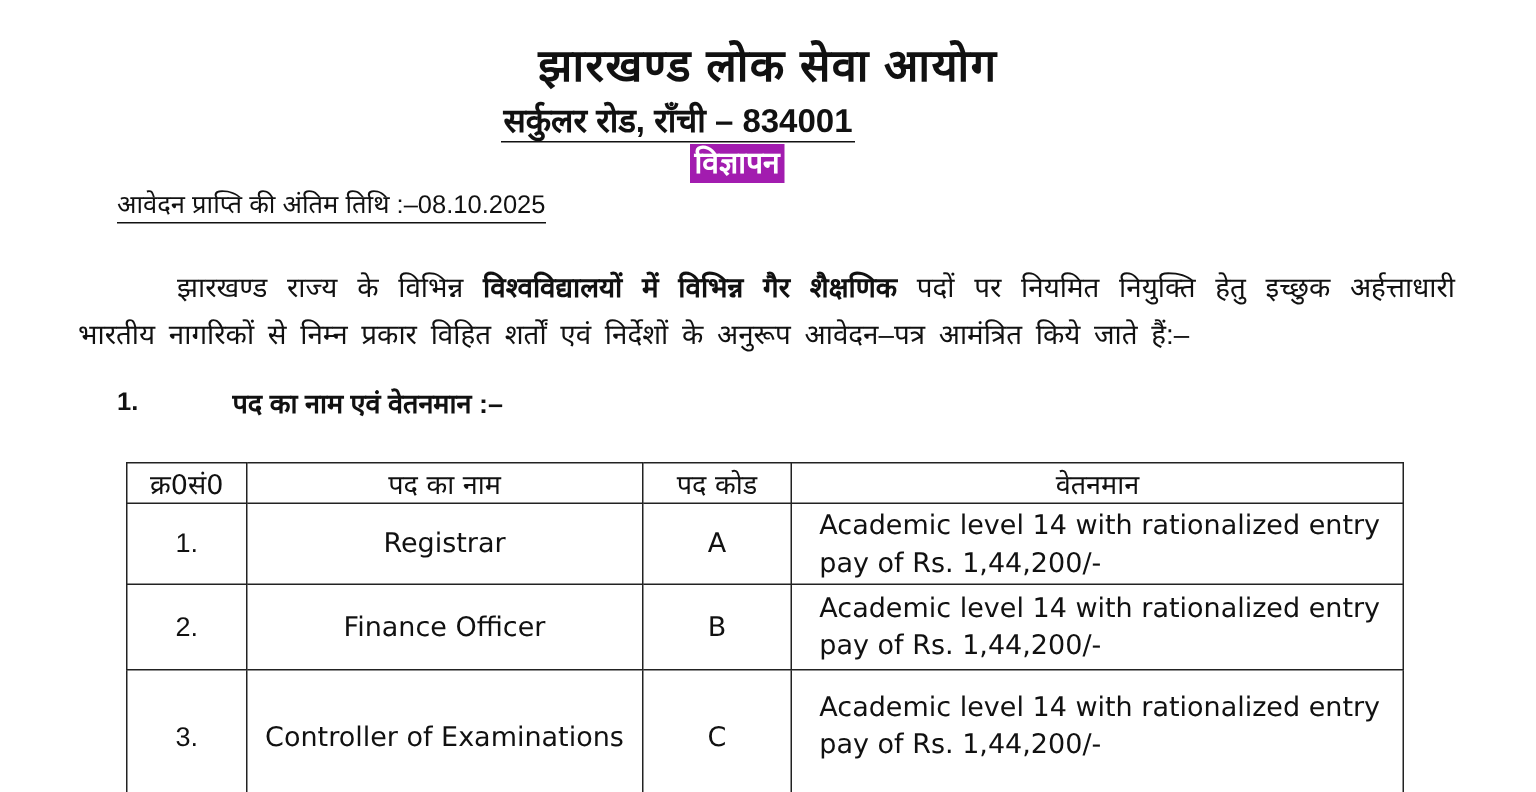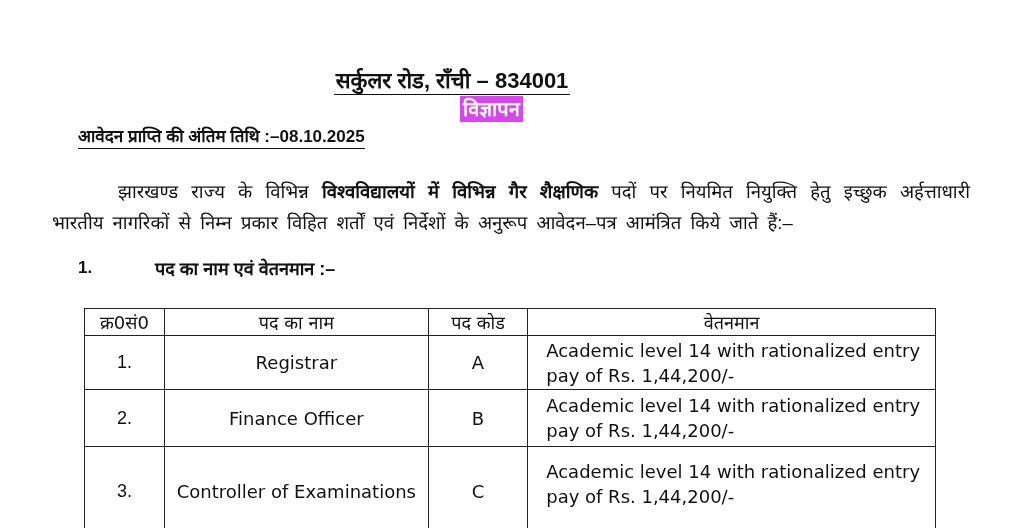--- a/index.html
+++ b/index.html
@@ -34,31 +34,31 @@
       text-align: center;
       font-size: 22px;
       font-weight: bold;
     }
     .org-address span {
       border-bottom: 1.5px solid #111;
       padding: 0 2px 1px 2px;
     }
     .notice-label {
       left: 460px; top: 96px;
-      background: #d946ef;
+      background: #a21caf;
       color: #ffffff;
       font-size: 20px;
       font-weight: bold;
       padding: 0 3px;
       line-height: 26px;
     }
     .deadline {
       left: 78px; top: 126px;
       font-size: 17px;
-      font-weight: bold;
+      font-weight: normal;
       border-bottom: 1.5px solid #111;
       line-height: 22px;
     }
     .adv-number {
       left: 686px; top: 126px;
       font-size: 17px;
       font-weight: bold;
       border-bottom: 1.5px solid #111;
       line-height: 22px;
     }
@@ -121,20 +121,21 @@
     tr.r1 td { height: 53px; }
     tr.r2 td { height: 56px; }
     tr.r3 td { height: 76px; }
     tr.r3 td.col-pay { vertical-align: top; padding-top: 12px !important; }
   </style>
 </head>
 <body>
 
 <div class="page">
 
+  <div class="abs org-title">झारखण्ड लोक सेवा आयोग</div>
 
   <div class="abs org-address">
     <span>सर्कुलर रोड, राँची – 834001</span>
   </div>
 
   <div class="abs notice-label">विज्ञापन</div>
 
   <div class="abs deadline"><span>आवेदन प्राप्ति की अंतिम तिथि :–</span><span>08.10.2025</span></div>
 
 

